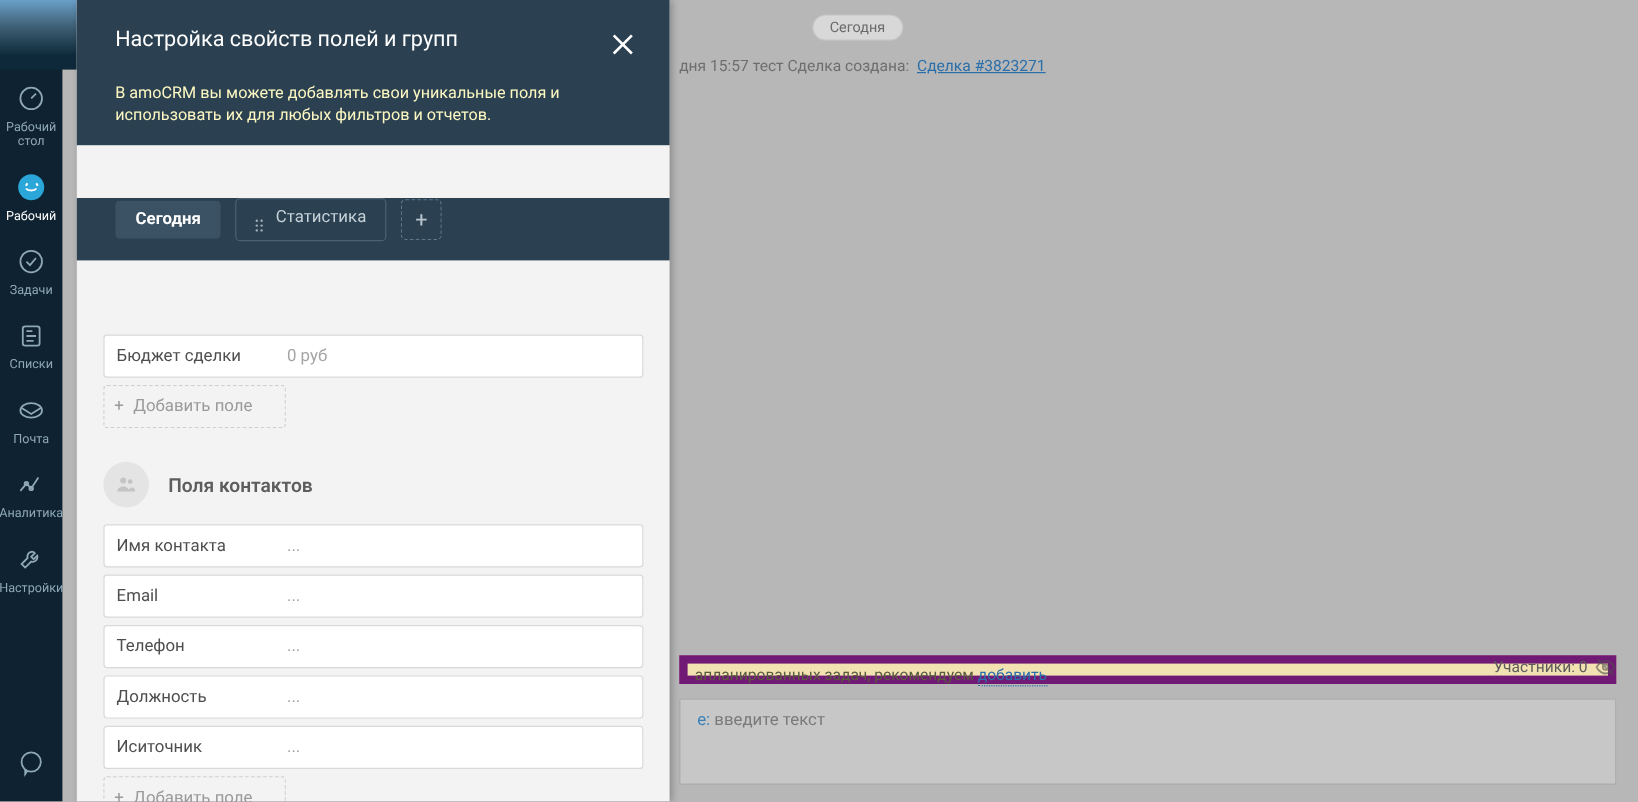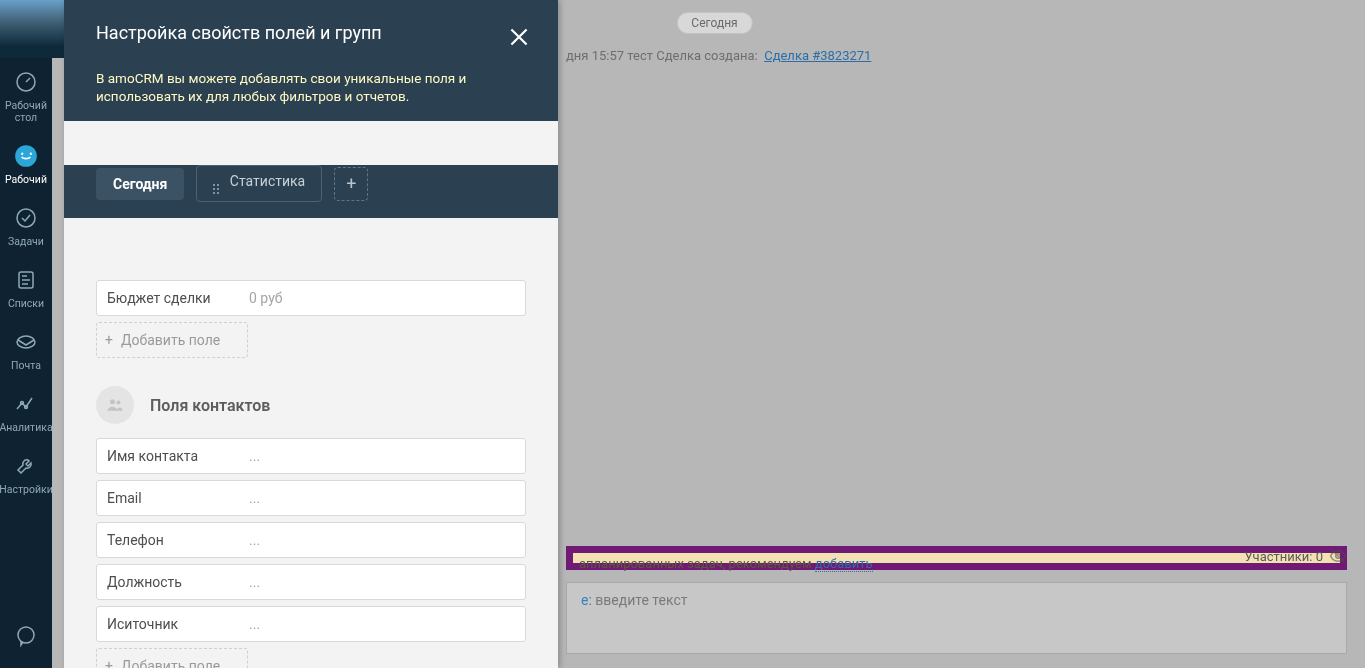--- a/index.html
+++ b/index.html
@@ -179,21 +179,21 @@
   border: 1.5px dashed #5e7688;
   border-radius: 4px;
   display: flex; align-items:center; justify-content:center;
   color: #b8c5cd;
   cursor: pointer;
   font-size: 18px;
 }
 .modal-body {
   flex: 1;
   overflow-y: auto;
-  padding: 18px 32px;
+  padding: 18px 22px;
 }
 .field-row {
   background: #fff;
   border: 1px solid #d9d9d9;
   border-radius: 3px;
   display: flex;
   align-items: center;
   height: 36px;
   margin-bottom: 6px;
 }

